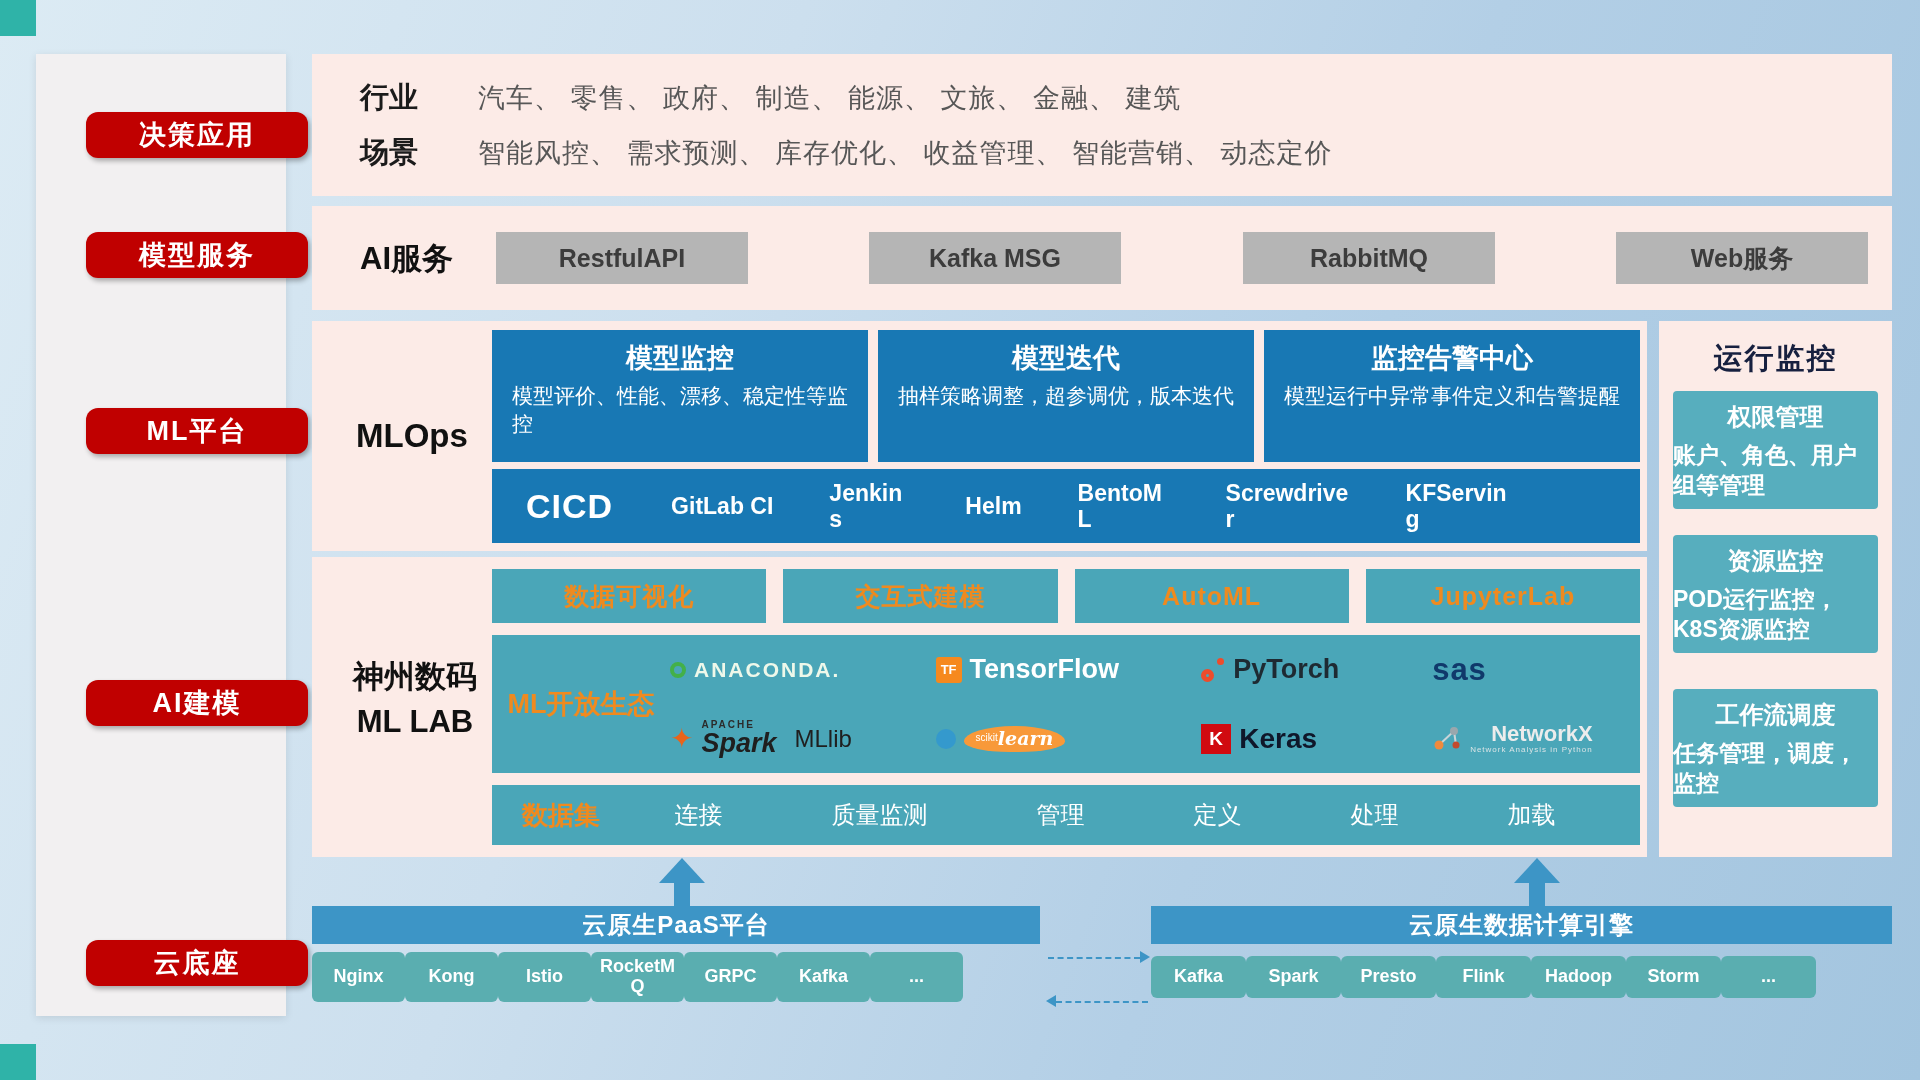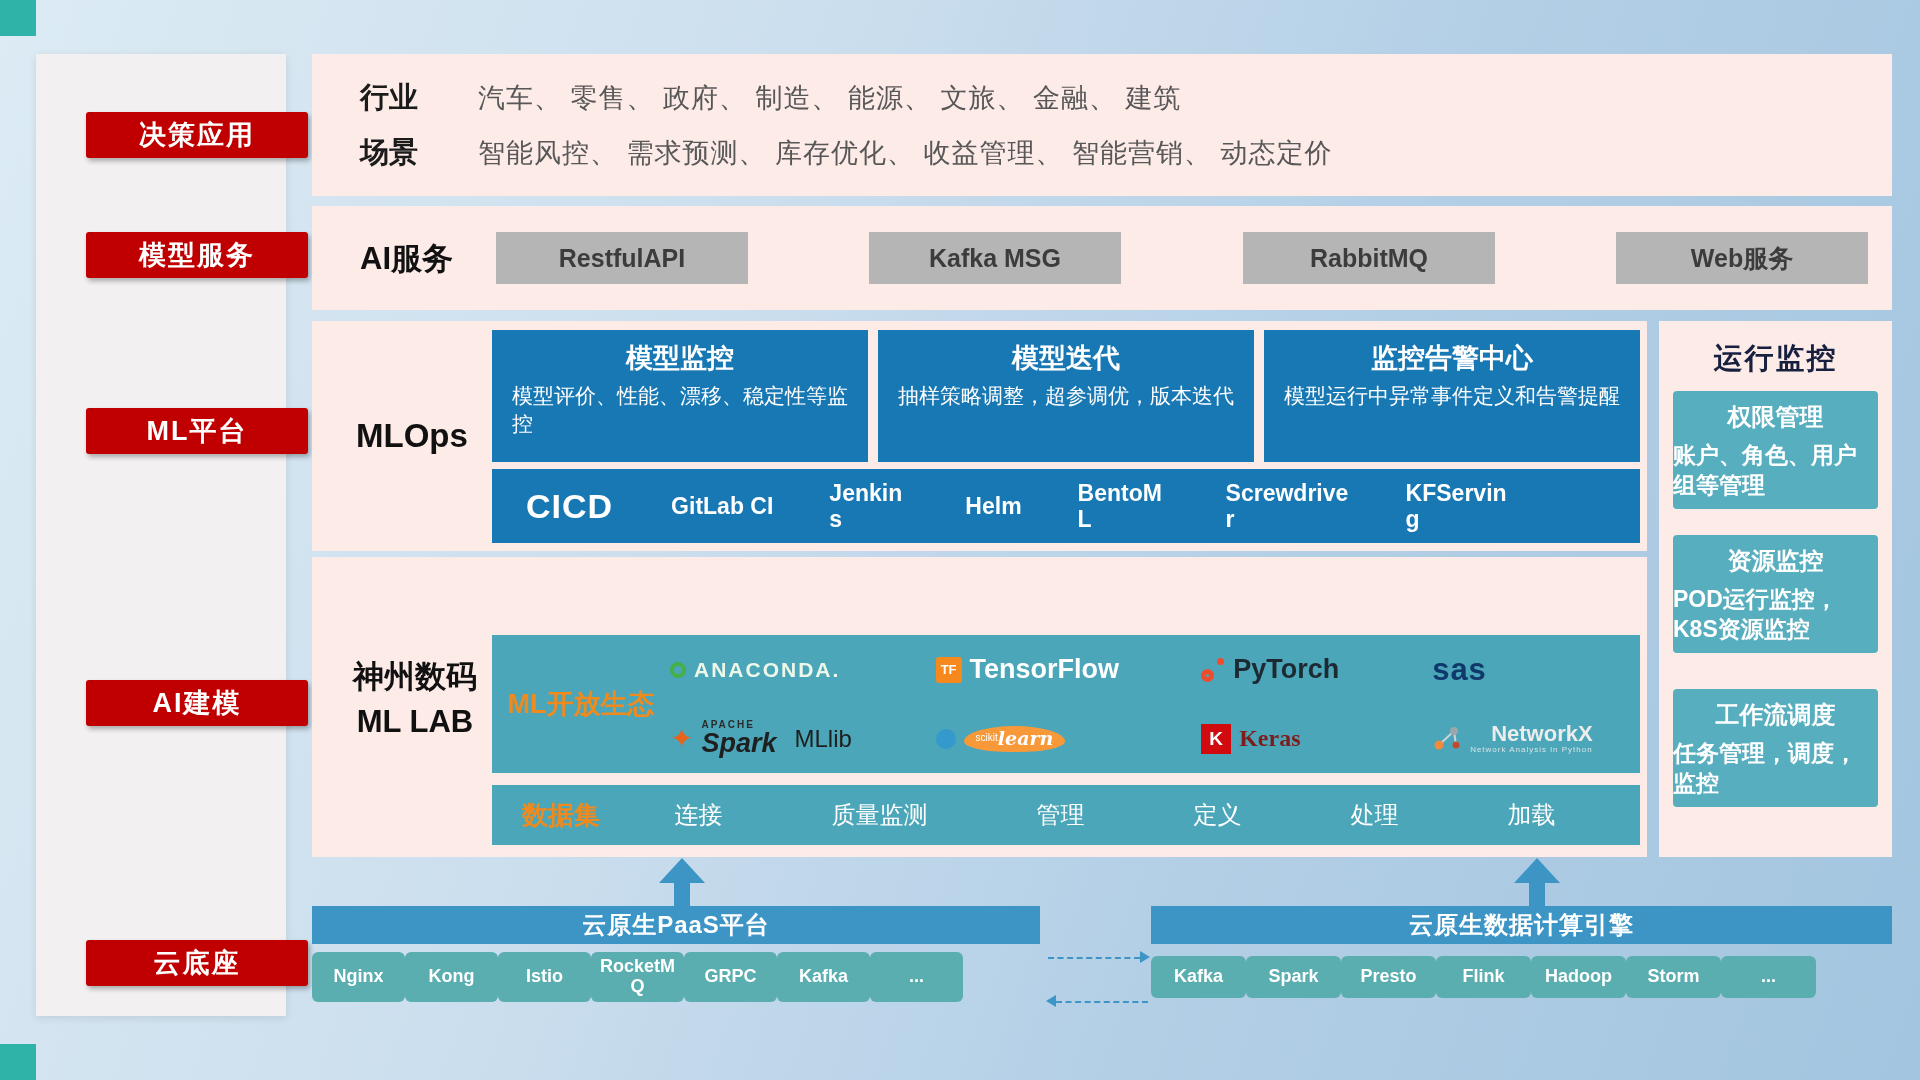--- a/index.html
+++ b/index.html
@@ -15,21 +15,21 @@
 
   
   .left-panel {
     position:absolute; left:36px; top:54px; width:250px; height:962px;
     background:#f2f0f1; box-shadow:0 2px 8px rgba(0,0,0,.10);
   }
   .red-btn {
     position:absolute; left:50px; width:222px; height:46px;
     background:#c00000; color:#fff; font-size:27px; font-weight:bold; letter-spacing:2px;
     display:flex; align-items:center; justify-content:center;
-    border-radius:3px; box-shadow:2px 3px 5px rgba(0,0,0,.3);
+    border-radius:12px; box-shadow:2px 3px 5px rgba(0,0,0,.3);
   }
 
   
   .pink { position:absolute; background:#fcebe7; }
   .sec-apps  { left:312px; top:54px;  width:1580px; height:142px; padding:16px 0 0 48px; }
   .sec-ai    { left:312px; top:206px; width:1580px; height:104px; }
   .sec-mlops { left:312px; top:321px; width:1335px; height:230px; }
   .sec-lab   { left:312px; top:557px; width:1335px; height:300px; }
   .sec-mon   { left:1659px; top:321px; width:233px; height:536px; }
 
@@ -92,21 +92,21 @@
   .spark-small { font-size:10px; letter-spacing:2px; color:#2b2b2b; font-weight:bold; }
   .spark-big { font-size:27px; font-weight:bold; font-style:italic; color:#1f1f1f; }
   .mllib-text { font-size:24px; color:#1f1f1f; margin-left:10px; }
   .sk-dot { width:20px; height:20px; background:#3499cd; border-radius:50%; }
   .sk-blob { background:#f89939; border-radius:55% 55% 50% 50% / 65% 65% 45% 45%;
     padding:3px 12px 4px 12px; display:flex; align-items:center; line-height:1; }
   .sk-small { font-size:10px; color:#fff; }
   .sk-big { font-size:19px; color:#fff; font-weight:bold; font-style:italic; font-family:"DejaVu Serif",serif; }
   .keras-mark { width:30px; height:30px; background:#d10a10; color:#fff; font-size:19px; font-weight:bold;
     display:flex; align-items:center; justify-content:center; }
-  .keras-text { color:#7f1d1d; font-size:24px; font-weight:bold;font-family:Liberation Serif, serif; }
+  .keras-text { color:#0f172a; font-size:28px; font-weight:bold; }
   .nx-stack { display:flex; flex-direction:column; line-height:1.1;text-align:right; }
   .nx-text { color:#ececec; font-size:22px; font-weight:bold; }
   .nx-sub { color:#d9e4e6; font-size:8px; letter-spacing:1px; }
   .data-bar { position:absolute; left:180px; top:228px; width:1148px; height:60px;
     display:flex; align-items:center; padding:0 30px; }
   .data-label { color:#ef8a1f; font-size:26px; font-weight:bold; margin-right:20px; }
   .data-items { flex:1; display:flex; justify-content:space-around; }
   .data-item { color:#fff; font-size:24px; }
 
   
@@ -198,20 +198,26 @@
     </span>
   </div>
 </div>
 
 <div class="pink sec-lab">
   <div class="lab-label">
     <div>神州数码</div>
     <div>ML LAB</div>
   </div>
 
+  <div class="lab-tools">
+    <div class="tool-chip teal">数据可视化</div>
+    <div class="tool-chip teal">交互式建模</div>
+    <div class="tool-chip teal">AutoML</div>
+    <div class="tool-chip teal">JupyterLab</div>
+  </div>
 
   <div class="eco-box teal">
     <div class="eco-label">ML开放生态</div>
     <div class="eco-grid">
       <div class="logo">
         <span class="ana-ring"></span>
         <span class="ana-text">ANACONDA.</span>
       </div>
       <div class="logo">
         <span class="tf-mark">TF</span>

